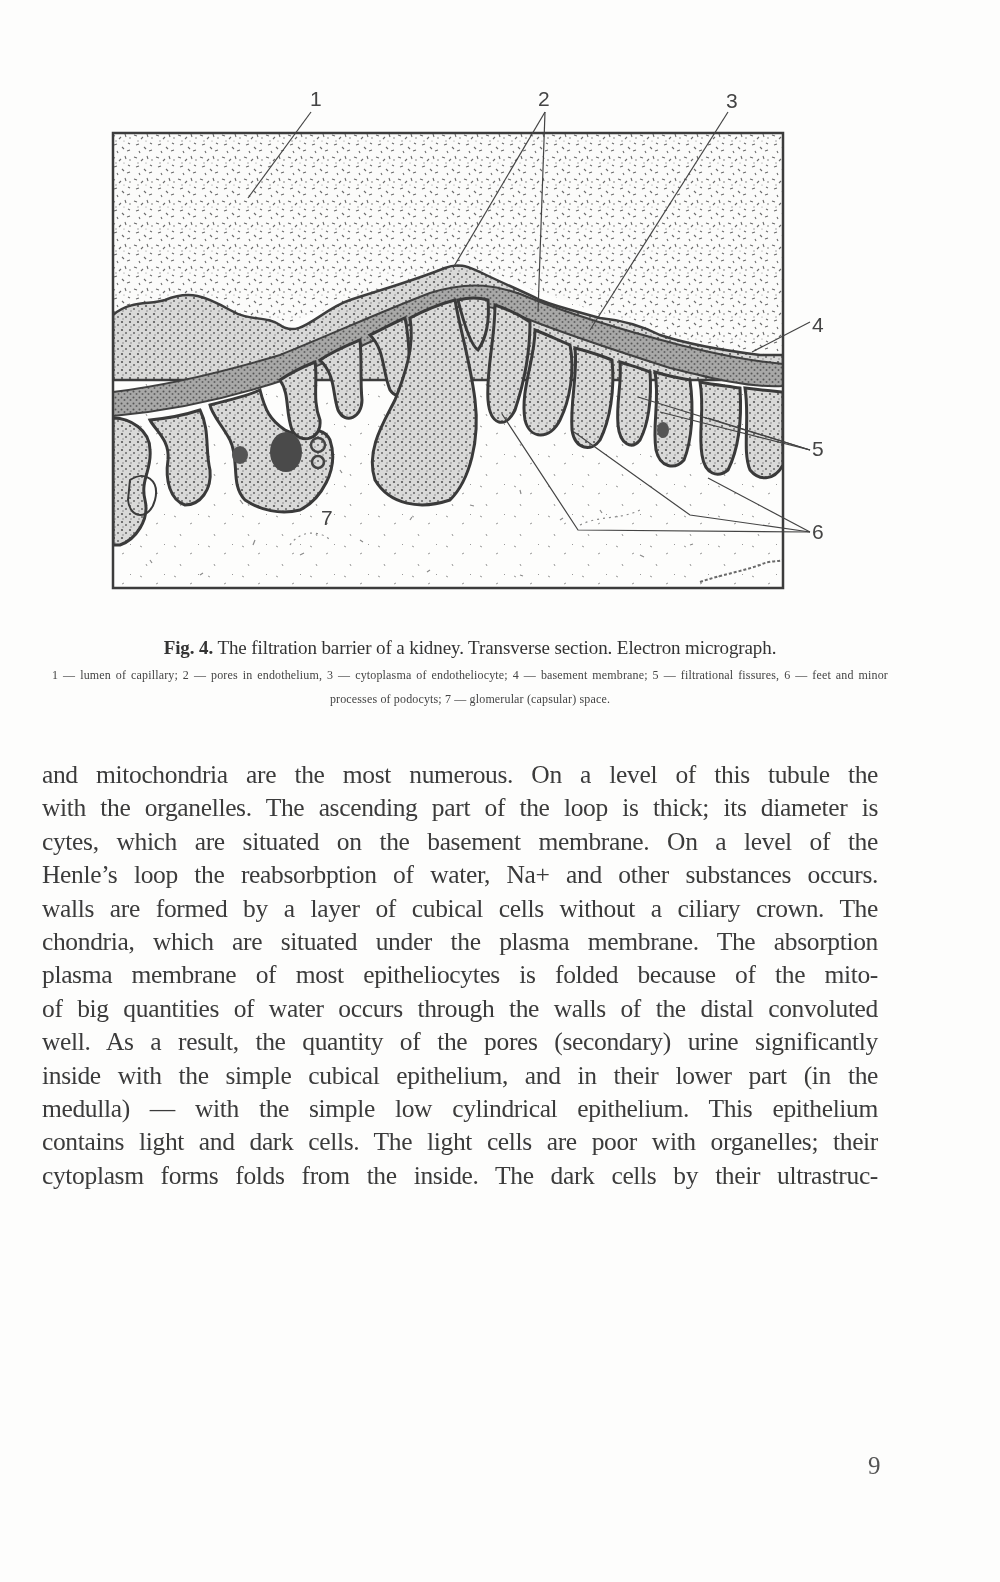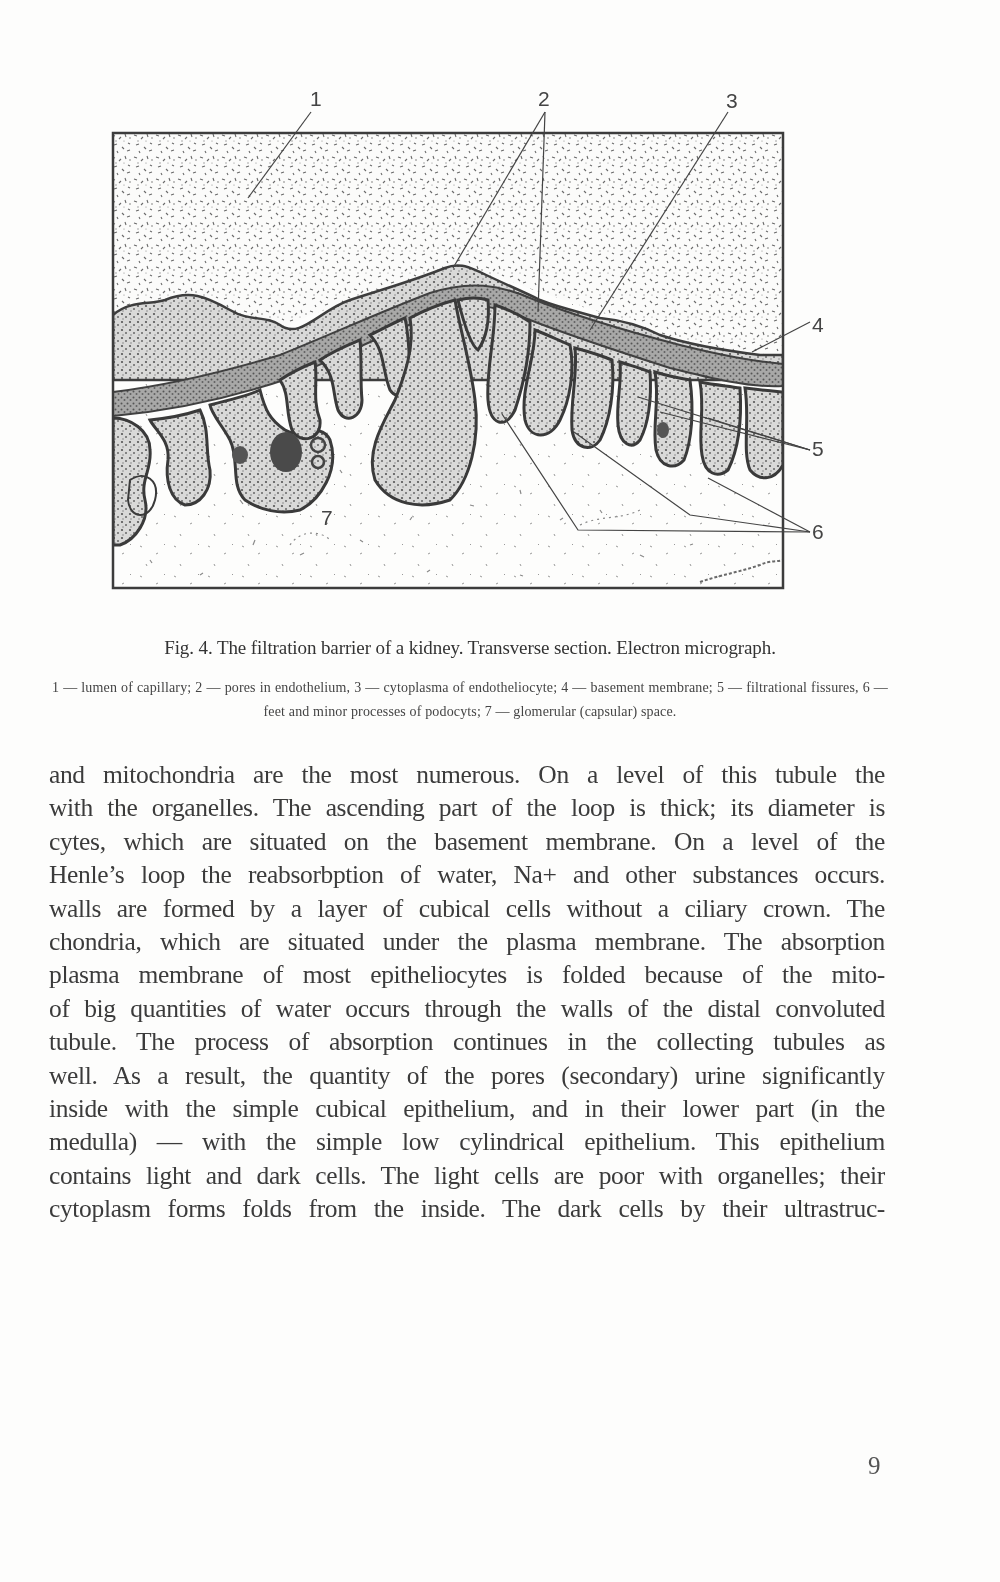--- a/index.html
+++ b/index.html
@@ -10,26 +10,26 @@
     color: #3a3a3a;
   }
   .figure { position: absolute; left: 0; top: 0; width: 1000px; height: 600px; }
   .figure svg { position: absolute; left: 0; top: 0; }
   .fig-label {
     position: absolute; font-family: "Liberation Sans", "DejaVu Sans", sans-serif;
     font-size: 21px; color: #444; line-height: 1;
   }
   .caption { position: absolute; left: 52px; width: 836px; top: 636px; text-align: center; }
   .caption-title { font-size: 19px; color: #333; line-height: 24px; letter-spacing: -0.1px; }
-  .caption-title b { font-weight: normal; }
+  .caption-title b { font-weight: bold; }
   .caption-legend {
-    font-size: 14px; color: #444; line-height: 23.5px; text-align: justify;
-    text-align-last: center; margin-top: 16px; letter-spacing: 0.15px;
+    font-size: 12px; color: #444; line-height: 23.5px; text-align: justify;
+    text-align-last: center; margin-top: 4px; letter-spacing: 0.15px;
   }
-  .body-text { position: absolute; left: 49px; top: 758px; width: 836px; }
+  .body-text { position: absolute; left: 42px; top: 758px; width: 836px; }
   .body-line {
     font-size: 25.5px; line-height: 33.4px; height: 33.4px; white-space: nowrap;
     text-align: justify; text-align-last: justify; color: #3b3b3b; letter-spacing: -0.35px;
     word-spacing: -0.5px;
   }
   .page-number { position: absolute; left: 868px; top: 1452px; font-size: 25px; color: #555; }
 </style>
 </head>
 <body>
 
@@ -138,21 +138,20 @@
 
 <div class="body-text">
   <div class="body-line">and mitochondria are the most numerous. On a level of this tubule the</div>
   <div class="body-line">with the organelles. The ascending part of the loop is thick; its diameter is</div>
   <div class="body-line">cytes, which are situated on the basement membrane. On a level of the</div>
   <div class="body-line">Henle’s loop the reabsorbption of water, Na+ and other substances occurs.</div>
   <div class="body-line">walls are formed by a layer of cubical cells without a ciliary crown. The</div>
   <div class="body-line">chondria, which are situated under the plasma membrane. The absorption</div>
   <div class="body-line">plasma membrane of most epitheliocytes is folded because of the mito-</div>
   <div class="body-line">of big quantities of water occurs through the walls of the distal convoluted</div>
-  <div class="body-line">tubule. The process of absorption continues in the collecting tubules as</div>
   <div class="body-line">well. As a result, the quantity of the pores (secondary) urine significantly</div>
   <div class="body-line">inside with the simple cubical epithelium, and in their lower part (in the</div>
   <div class="body-line">medulla) — with the simple low cylindrical epithelium. This epithelium</div>
   <div class="body-line">contains light and dark cells. The light cells are poor with organelles; their</div>
   <div class="body-line">cytoplasm forms folds from the inside. The dark cells by their ultrastruc-</div>
 </div>
 
 <div class="page-number">9</div>
 
 </body></html>

